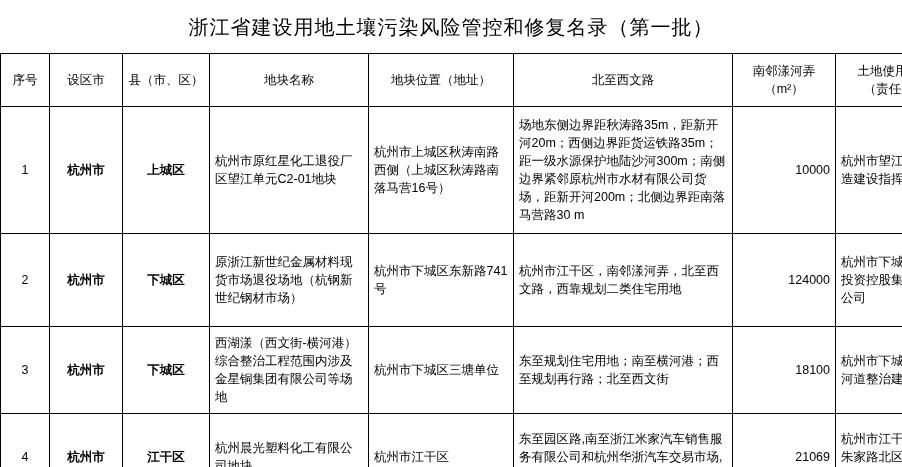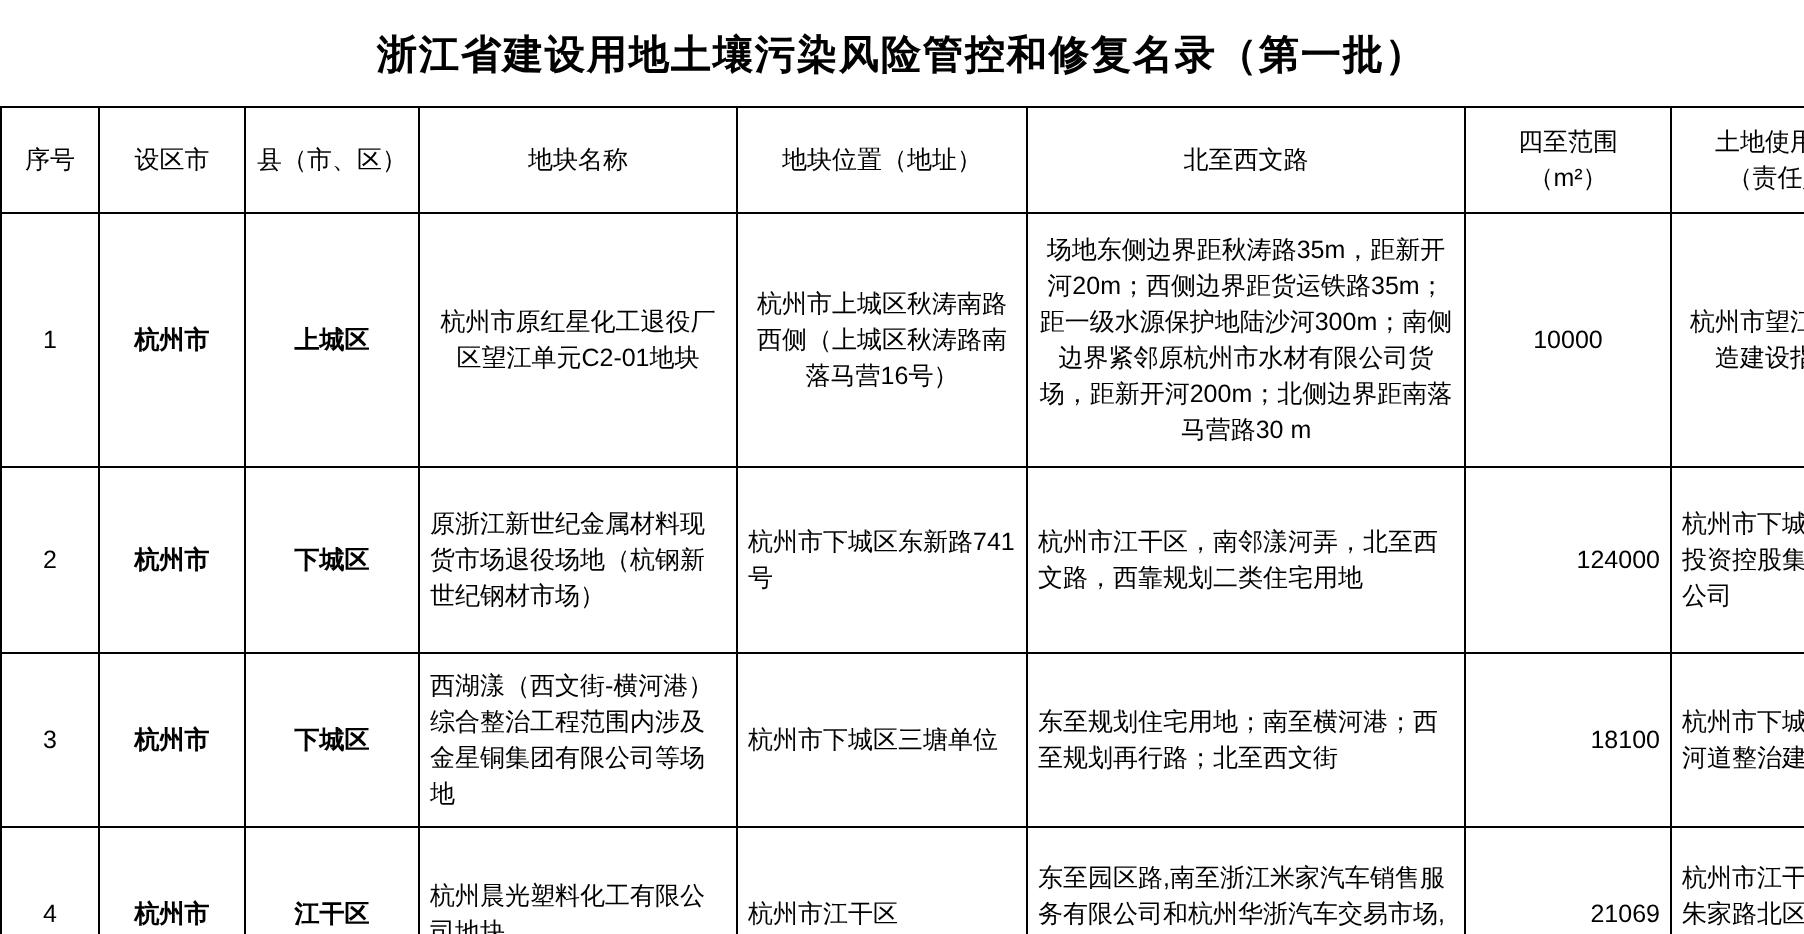--- a/index.html
+++ b/index.html
@@ -17,21 +17,21 @@
   .page {
     width: 902px;
     height: 467px;
     position: relative;
     box-sizing: border-box;
     padding: 0;
   }
   .doc-title {
     text-align: center;
     font-size: 20px;
-    font-weight: bold;
+    font-weight: normal;
     letter-spacing: 1px;
     padding-top: 14px;
     padding-bottom: 12px;
     font-family: "Liberation Serif", "DejaVu Serif", serif;
   }
   table.reg-table {
     border-collapse: collapse;
     margin: 0 auto;
     width: 866px;
     table-layout: fixed;
@@ -56,21 +56,21 @@
   .c-cnty  { width: 76px;  text-align: center; font-weight: bold; }
   .c-name  { width: 148px; text-align: left; margin-left: 46px; }
   .c-loc   { width: 134px; text-align: left; }
   .c-range { width: 208px; text-align: left; }
   .c-area  { width: 92px;  text-align: right; padding-right: 10px; }
   .c-owner { width: 108px; text-align: left; }
   td.c-name, td.c-loc, td.c-range, td.c-owner {
     vertical-align: middle;
   }
   .hdr-sub { display: block; }
-  .row-1 td { height: 118px; text-align: center; }
+  .row-1 td { height: 118px; }
   .row-2 td { height: 84px; }
   .row-3 td { height: 78px; }
   .row-4 td { height: 78px; }
 </style>
 </head>
 <body>
 
 <div class="page">
 
   <div class="doc-title">浙江省建设用地土壤污染风险管控和修复名录（第一批）</div>
@@ -78,21 +78,21 @@
   <table class="reg-table">
     <thead>
       <tr>
         <th class="c-idx">序号</th>
         <th class="c-city">设区市</th>
         <th class="c-cnty">县（市、区）</th>
         <th class="c-name">地块名称</th>
         <th class="c-loc">地块位置（地址）</th>
         <th class="c-range">北至西文路</th>
         <th class="c-area" style="text-align:center;">
-          <span class="hdr-sub">四至范围</span>
+          <span class="hdr-sub">南邻漾河弄</span>
           <span class="hdr-sub">（m²）</span>
         </th>
         <th class="c-owner" style="text-align:center;">
           <span class="hdr-sub">土地使用权人</span>
           <span class="hdr-sub">（责任人）</span>
         </th>
       </tr>
     </thead>
     <tbody>
       <tr class="row-1">

